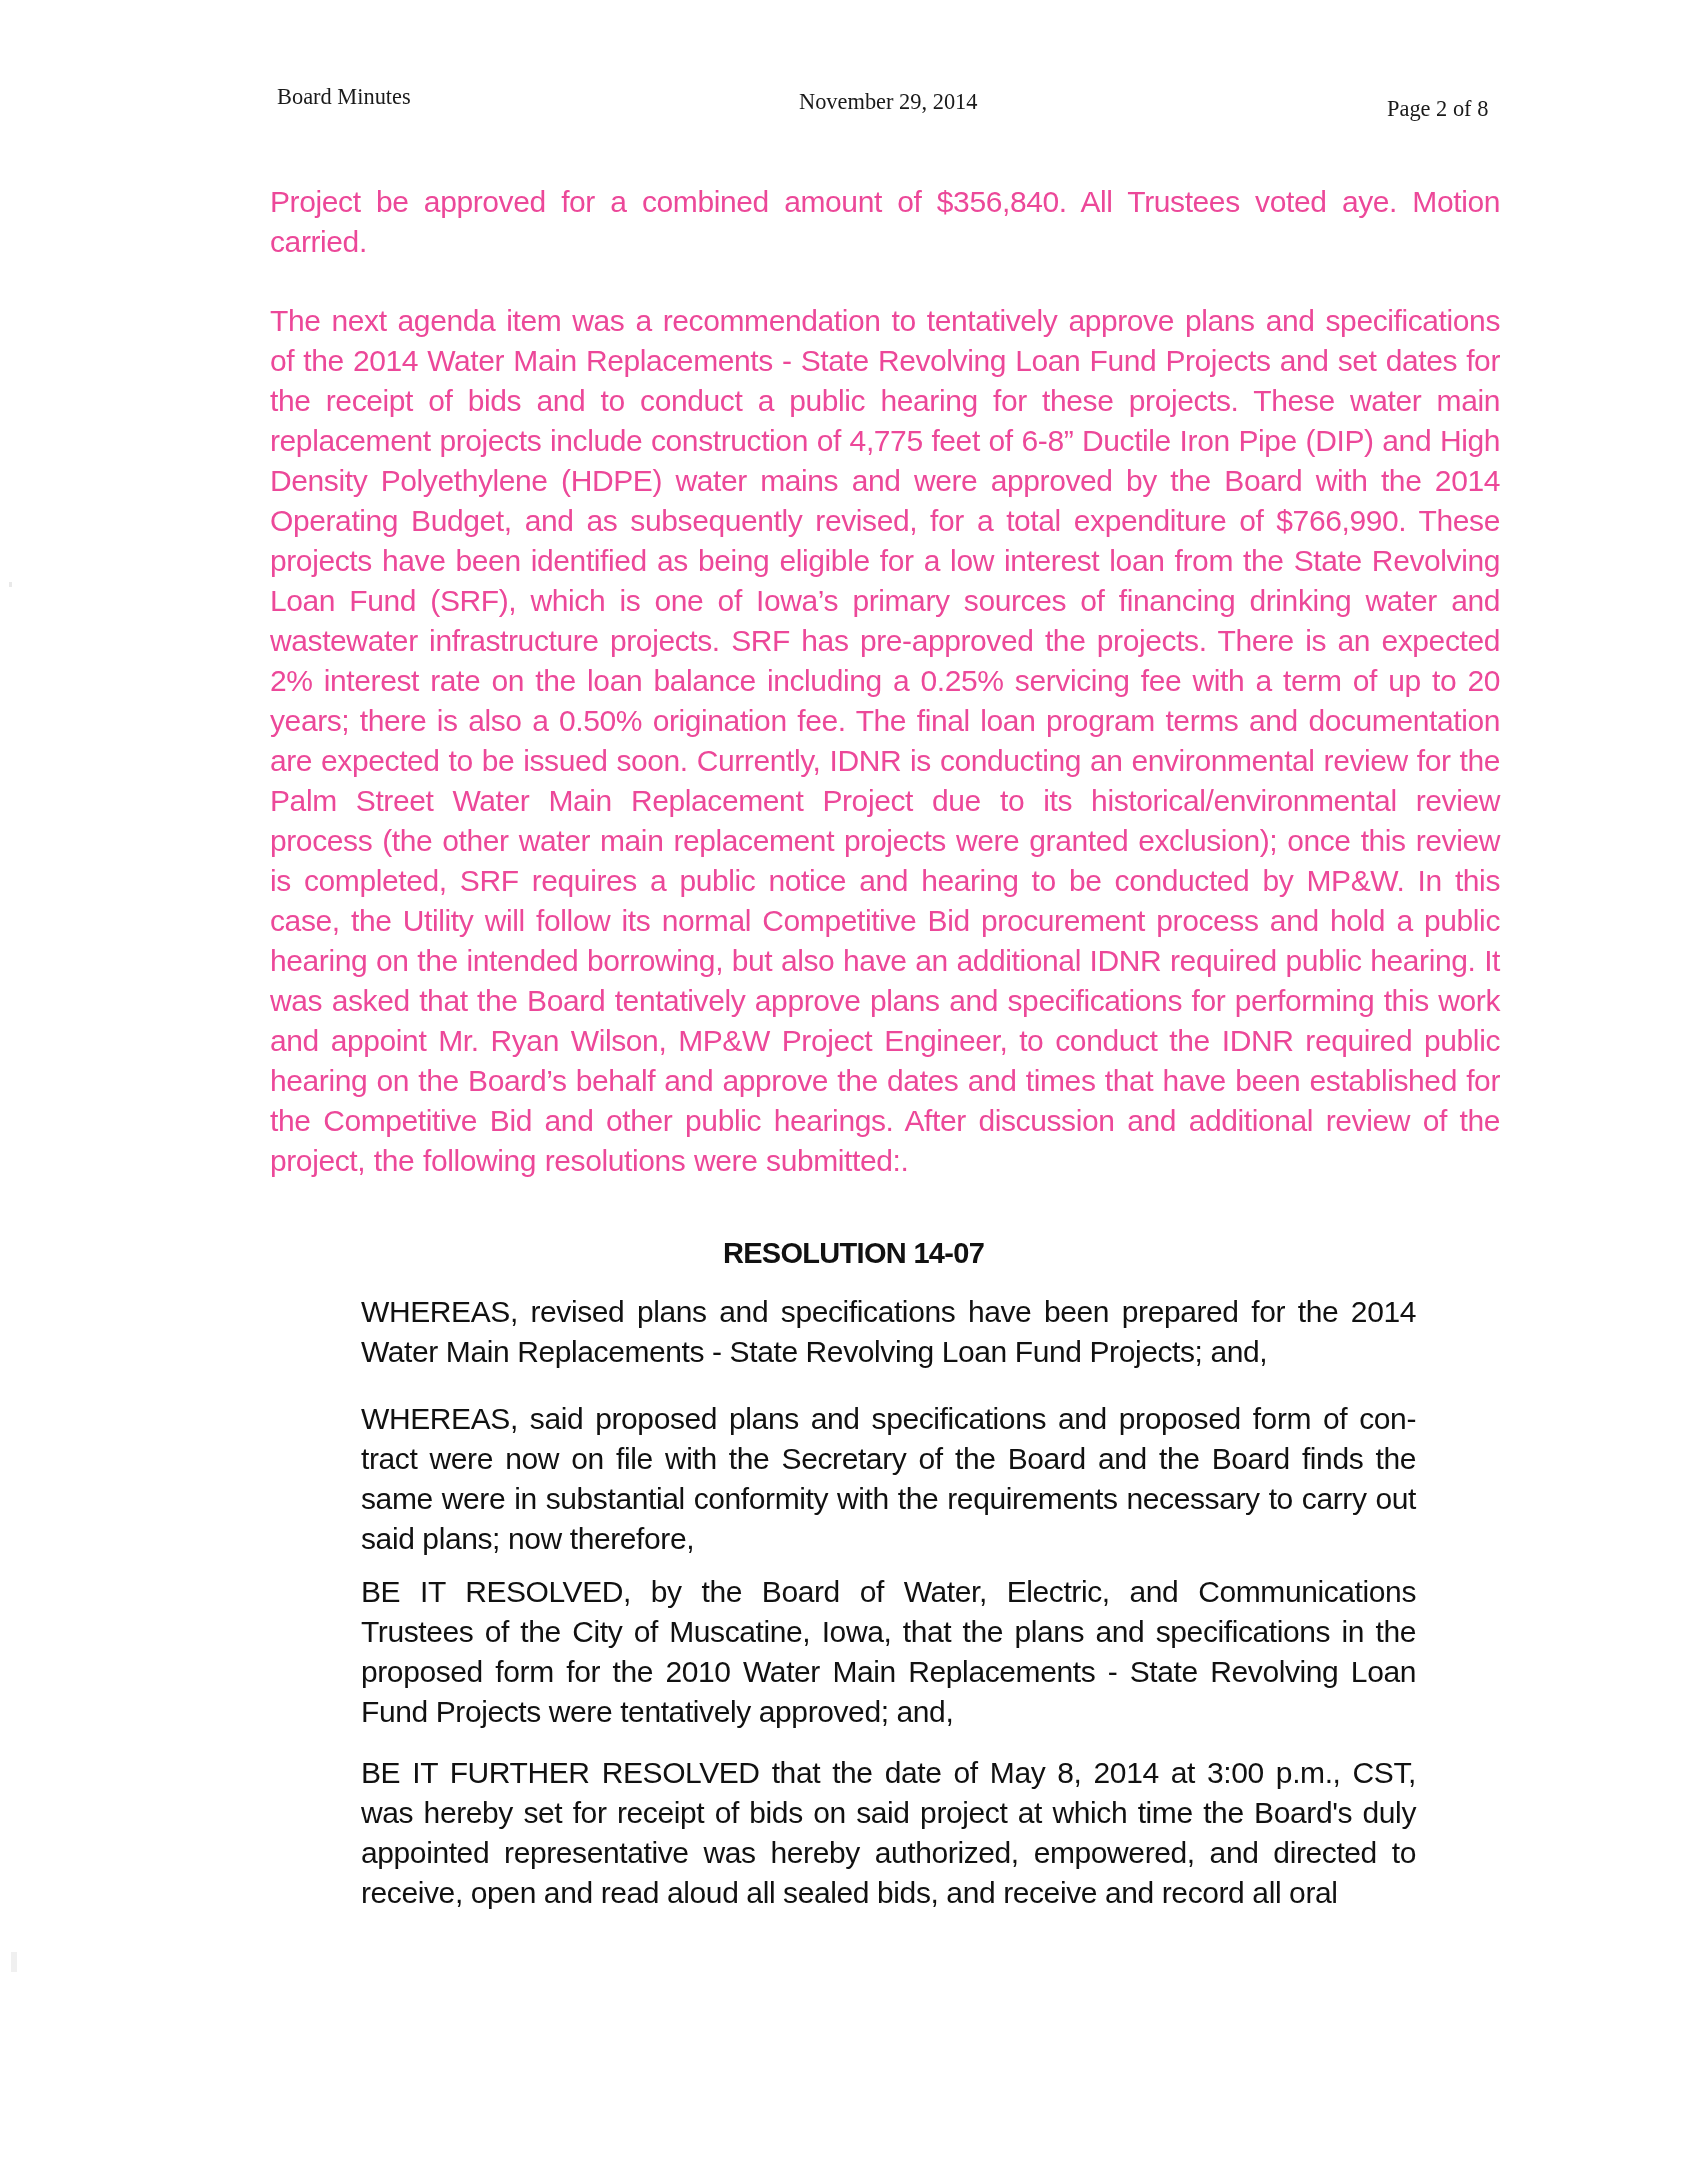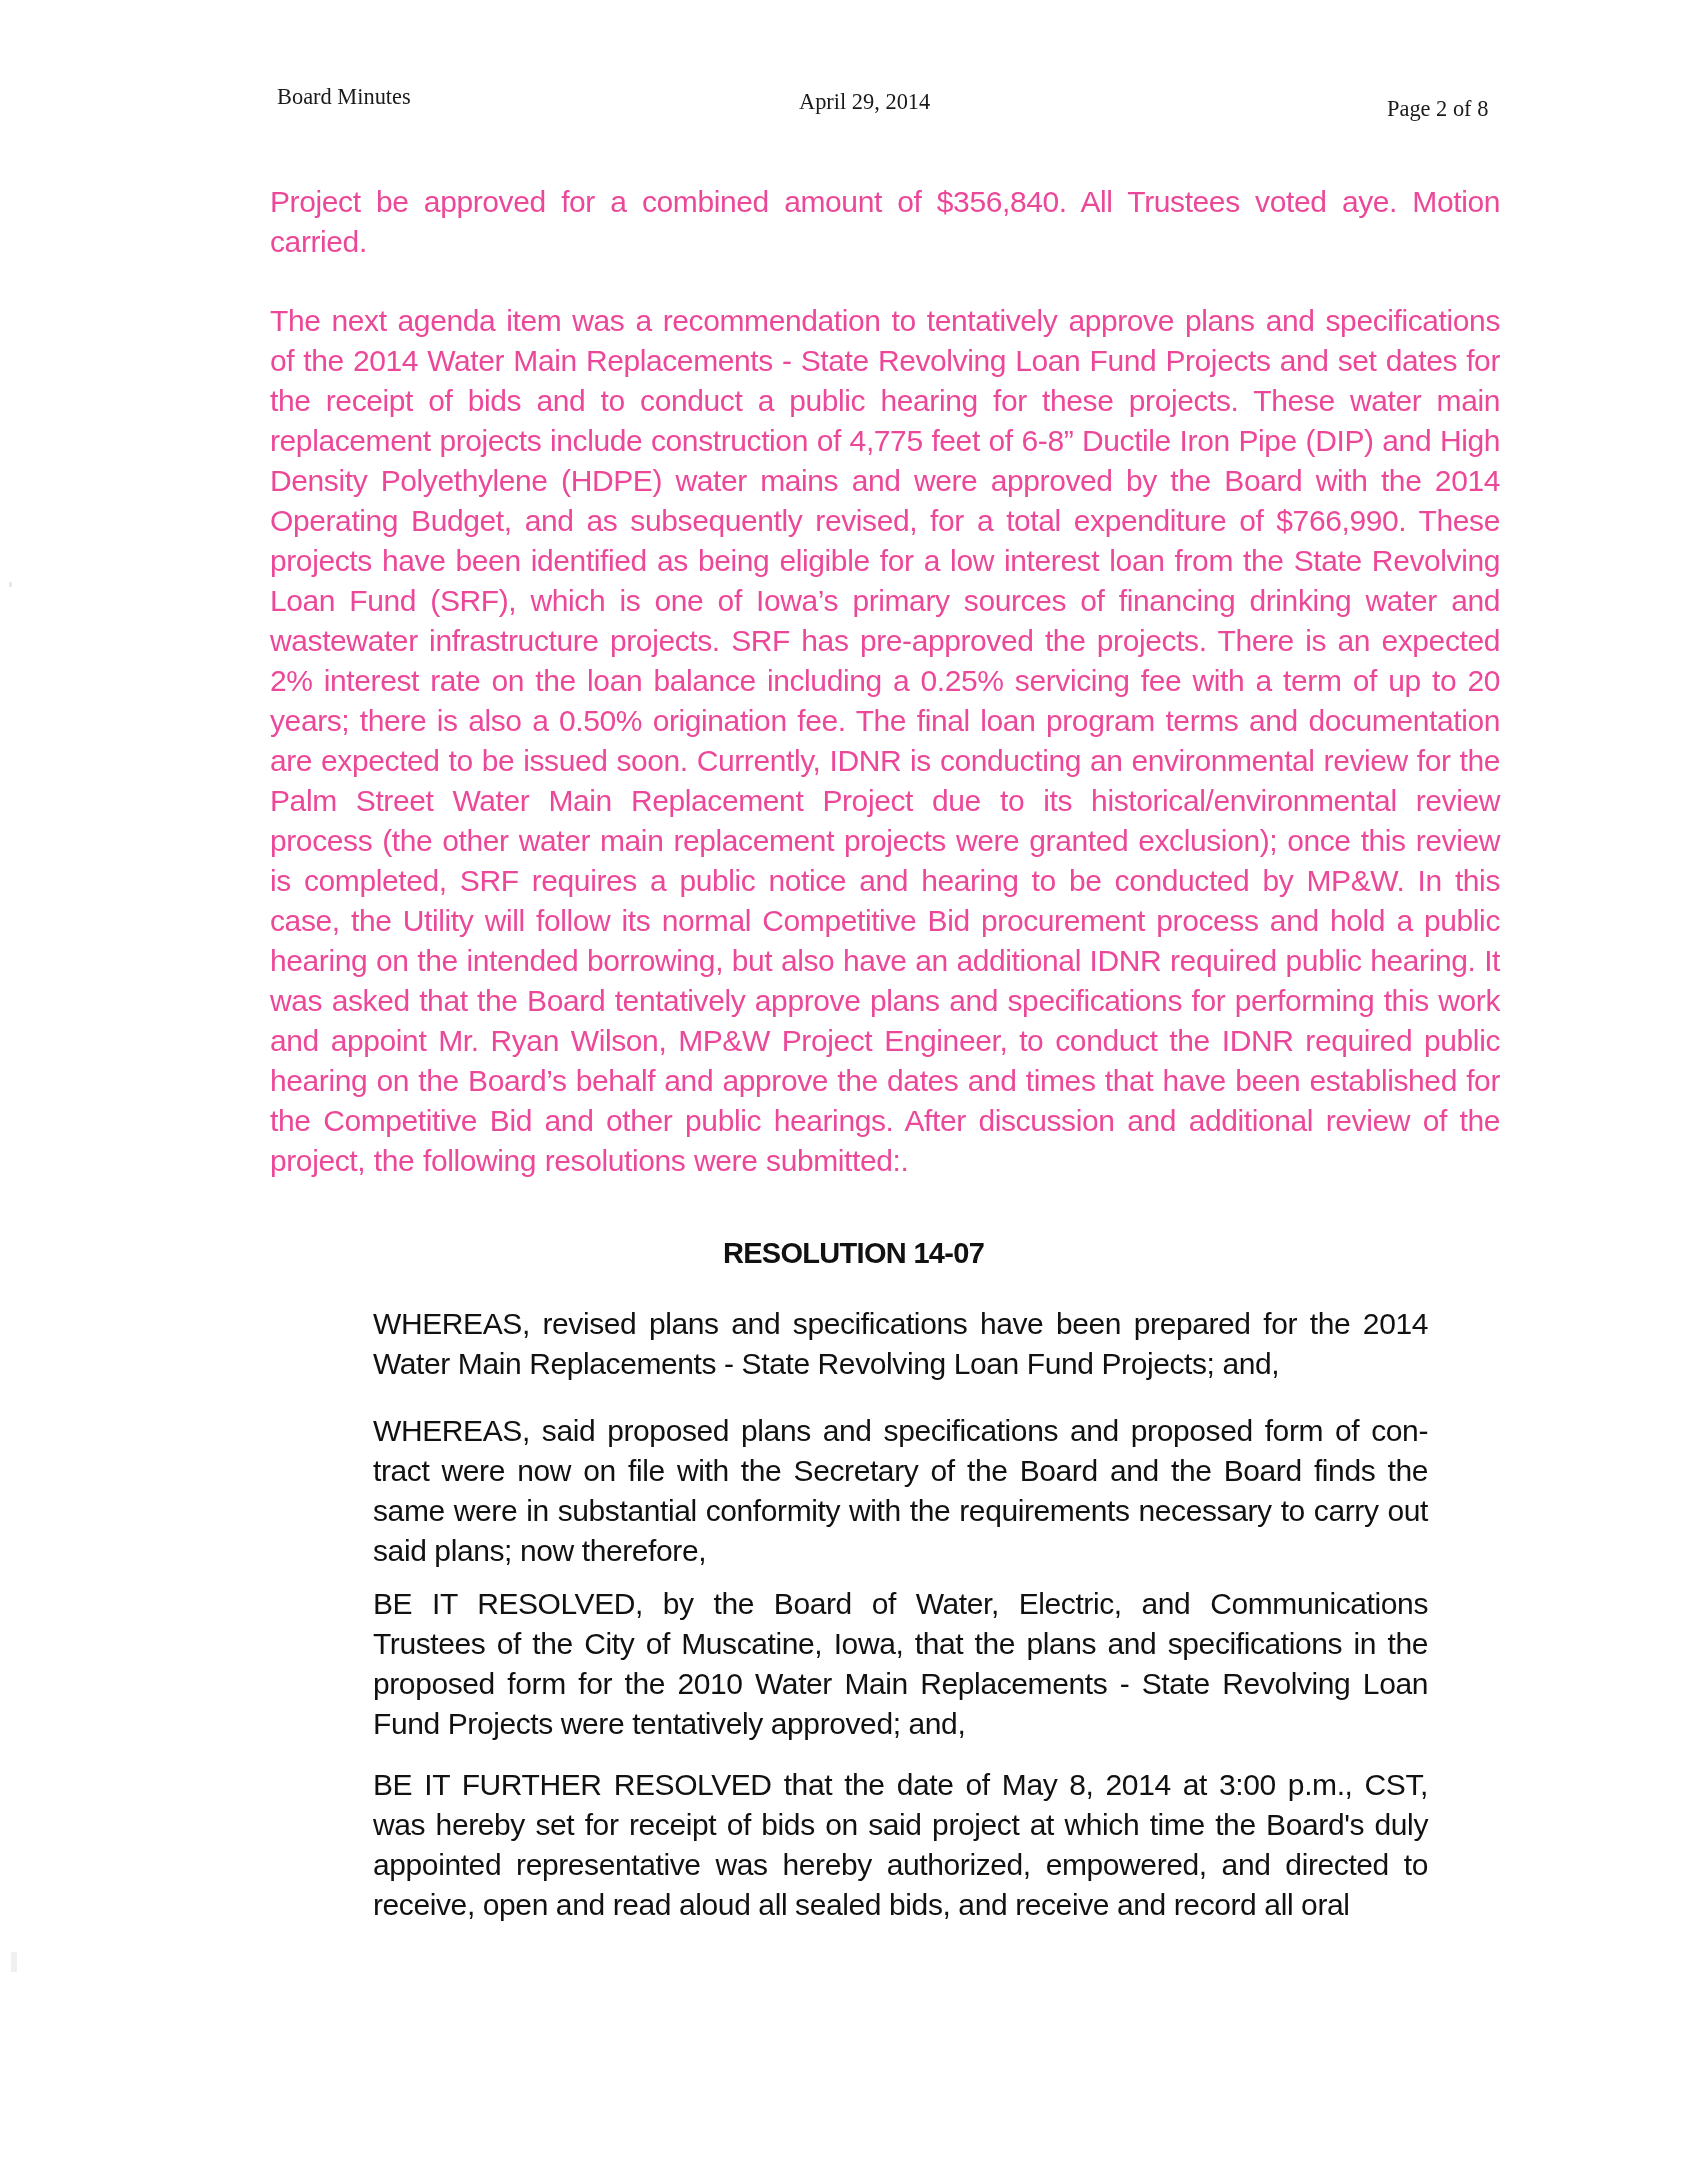--- a/index.html
+++ b/index.html
@@ -67,41 +67,41 @@
     }
     .res-text {
       position: absolute;
       left: 361px;
       width: 1055px;
       font-family: "Liberation Sans", "DejaVu Sans", sans-serif;
       font-size: 30px;
       line-height: 40px;
       text-align: justify;
       color: #111111;
-      margin: 12px;
+      margin: 0;
       letter-spacing: -0.4px;
     }
     .res-1 { top: 1292px; }
     .res-2 { top: 1399px; }
     .res-3 { top: 1572px; }
     .res-4 { top: 1753px; }
 
     .scan-mark {
       position: absolute;
       background: #e9e9e9;
     }
   </style>
 </head>
 <body>
 
 <div class="page">
 
   <div class="header">
     <span class="left">Board Minutes</span>
-    <span class="center">April 29, 2014</span>
+    <span class="center">November 29, 2014</span>
     <span class="right">Page 2 of 8</span>
   </div>
 
   <p class="body-text para-1">Project be approved for a combined amount of $356,840. All Trustees voted aye. Motion carried.</p>
   <p class="body-text para-2">The next agenda item was a recommendation to tentatively approve plans and specifications of the 2014 Water Main Replacements - State Revolving Loan Fund Projects and set dates for the receipt of bids and to conduct a public hearing for these projects. These water main replacement projects include construction of 4,775 feet of 6-8” Ductile Iron Pipe (DIP) and High Density Polyethylene (HDPE) water mains and were approved by the Board with the 2014 Operating Budget, and as subsequently revised, for a total expenditure of $766,990. These projects have been identified as being eligible for a low interest loan from the State Revolving Loan Fund (SRF), which is one of Iowa’s primary sources of financing drinking water and wastewater infrastructure projects. SRF has pre-approved the projects. There is an expected 2% interest rate on the loan balance including a 0.25% servicing fee with a term of up to 20 years; there is also a 0.50% origination fee. The final loan program terms and documentation are expected to be issued soon. Currently, IDNR is conducting an environmental review for the Palm Street Water Main Replacement Project due to its historical/environmental review process (the other water main replacement projects were granted exclusion); once this review is completed, SRF requires a public notice and hearing to be conducted by MP&amp;W. In this case, the Utility will follow its normal Competitive Bid procurement process and hold a public hearing on the intended borrowing, but also have an additional IDNR required public hearing. It was asked that the Board tentatively approve plans and specifications for performing this work and appoint Mr. Ryan Wilson, MP&amp;W Project Engineer, to conduct the IDNR required public hearing on the Board’s behalf and approve the dates and times that have been established for the Competitive Bid and other public hearings. After discussion and additional review of the project, the following resolutions were submitted:.</p>
 
   <div class="res-title">RESOLUTION 14-07</div>
 
   <p class="res-text res-1">WHEREAS, revised plans and specifications have been prepared for the 2014 Water Main Replacements - State Revolving Loan Fund Projects; and,</p>
   <p class="res-text res-2">WHEREAS, said proposed plans and specifications and proposed form of con-tract were now on file with the Secretary of the Board and the Board finds the same were in substantial conformity with the requirements necessary to carry out said plans; now therefore,</p>

